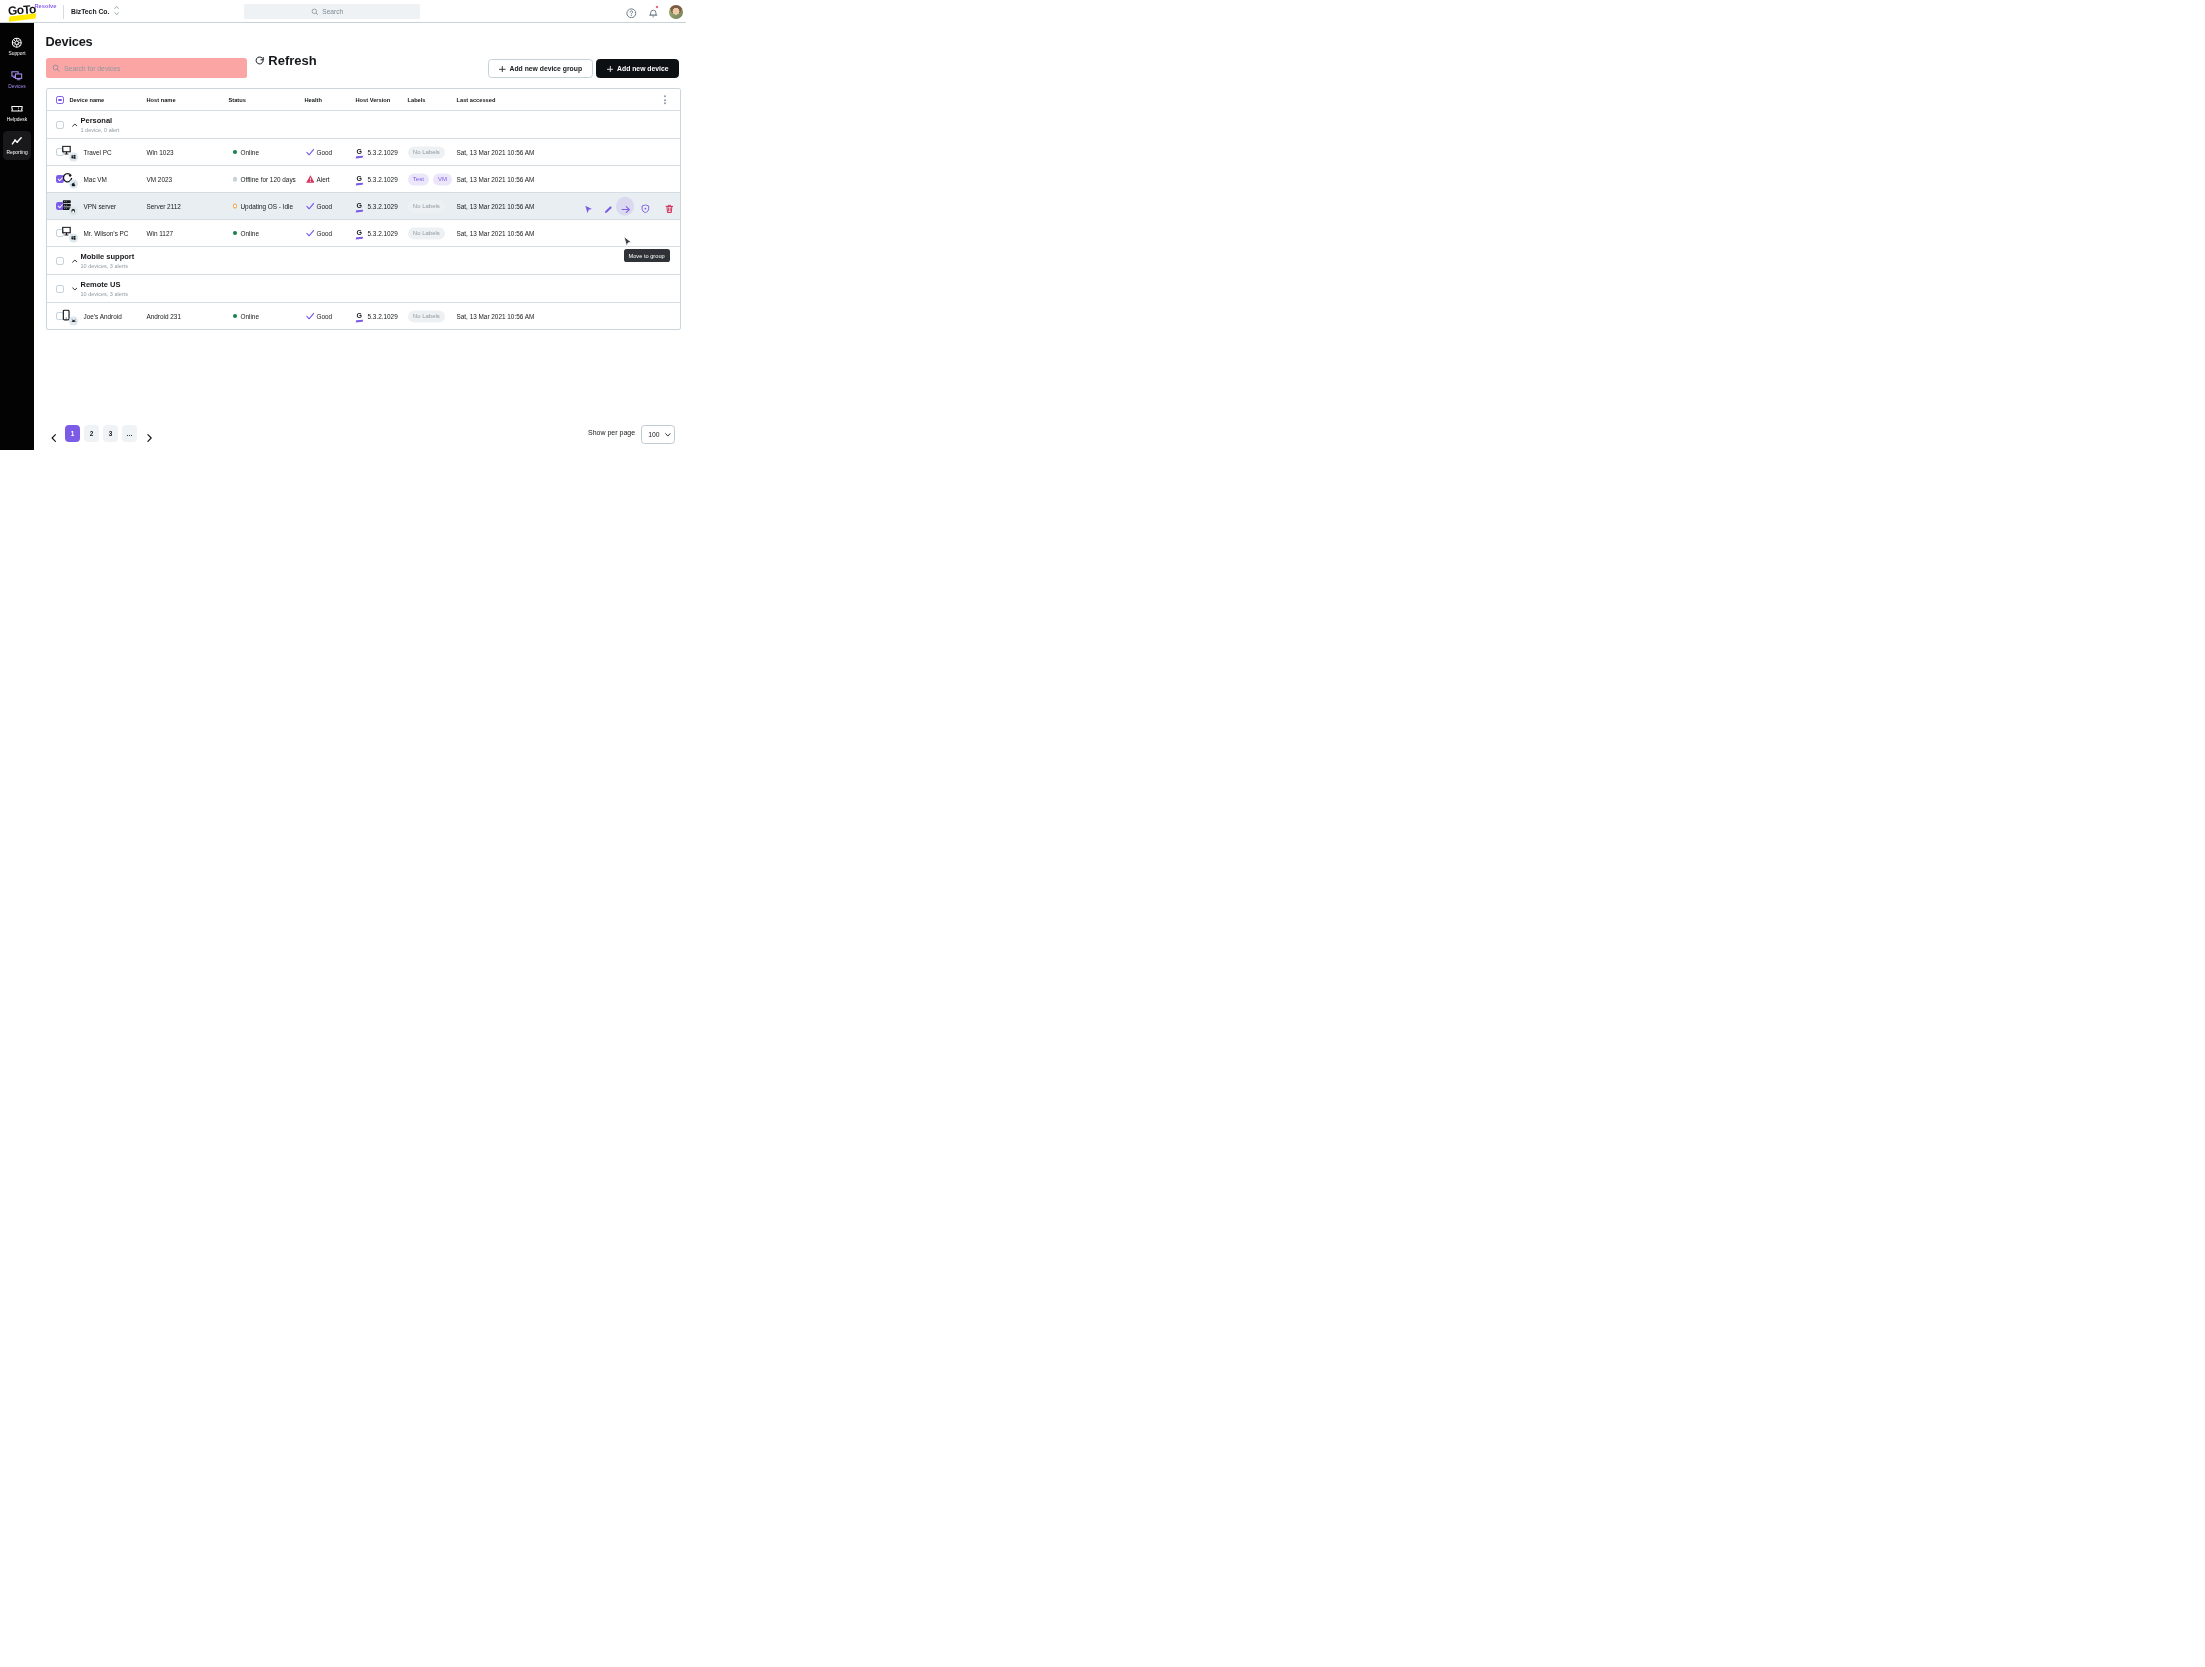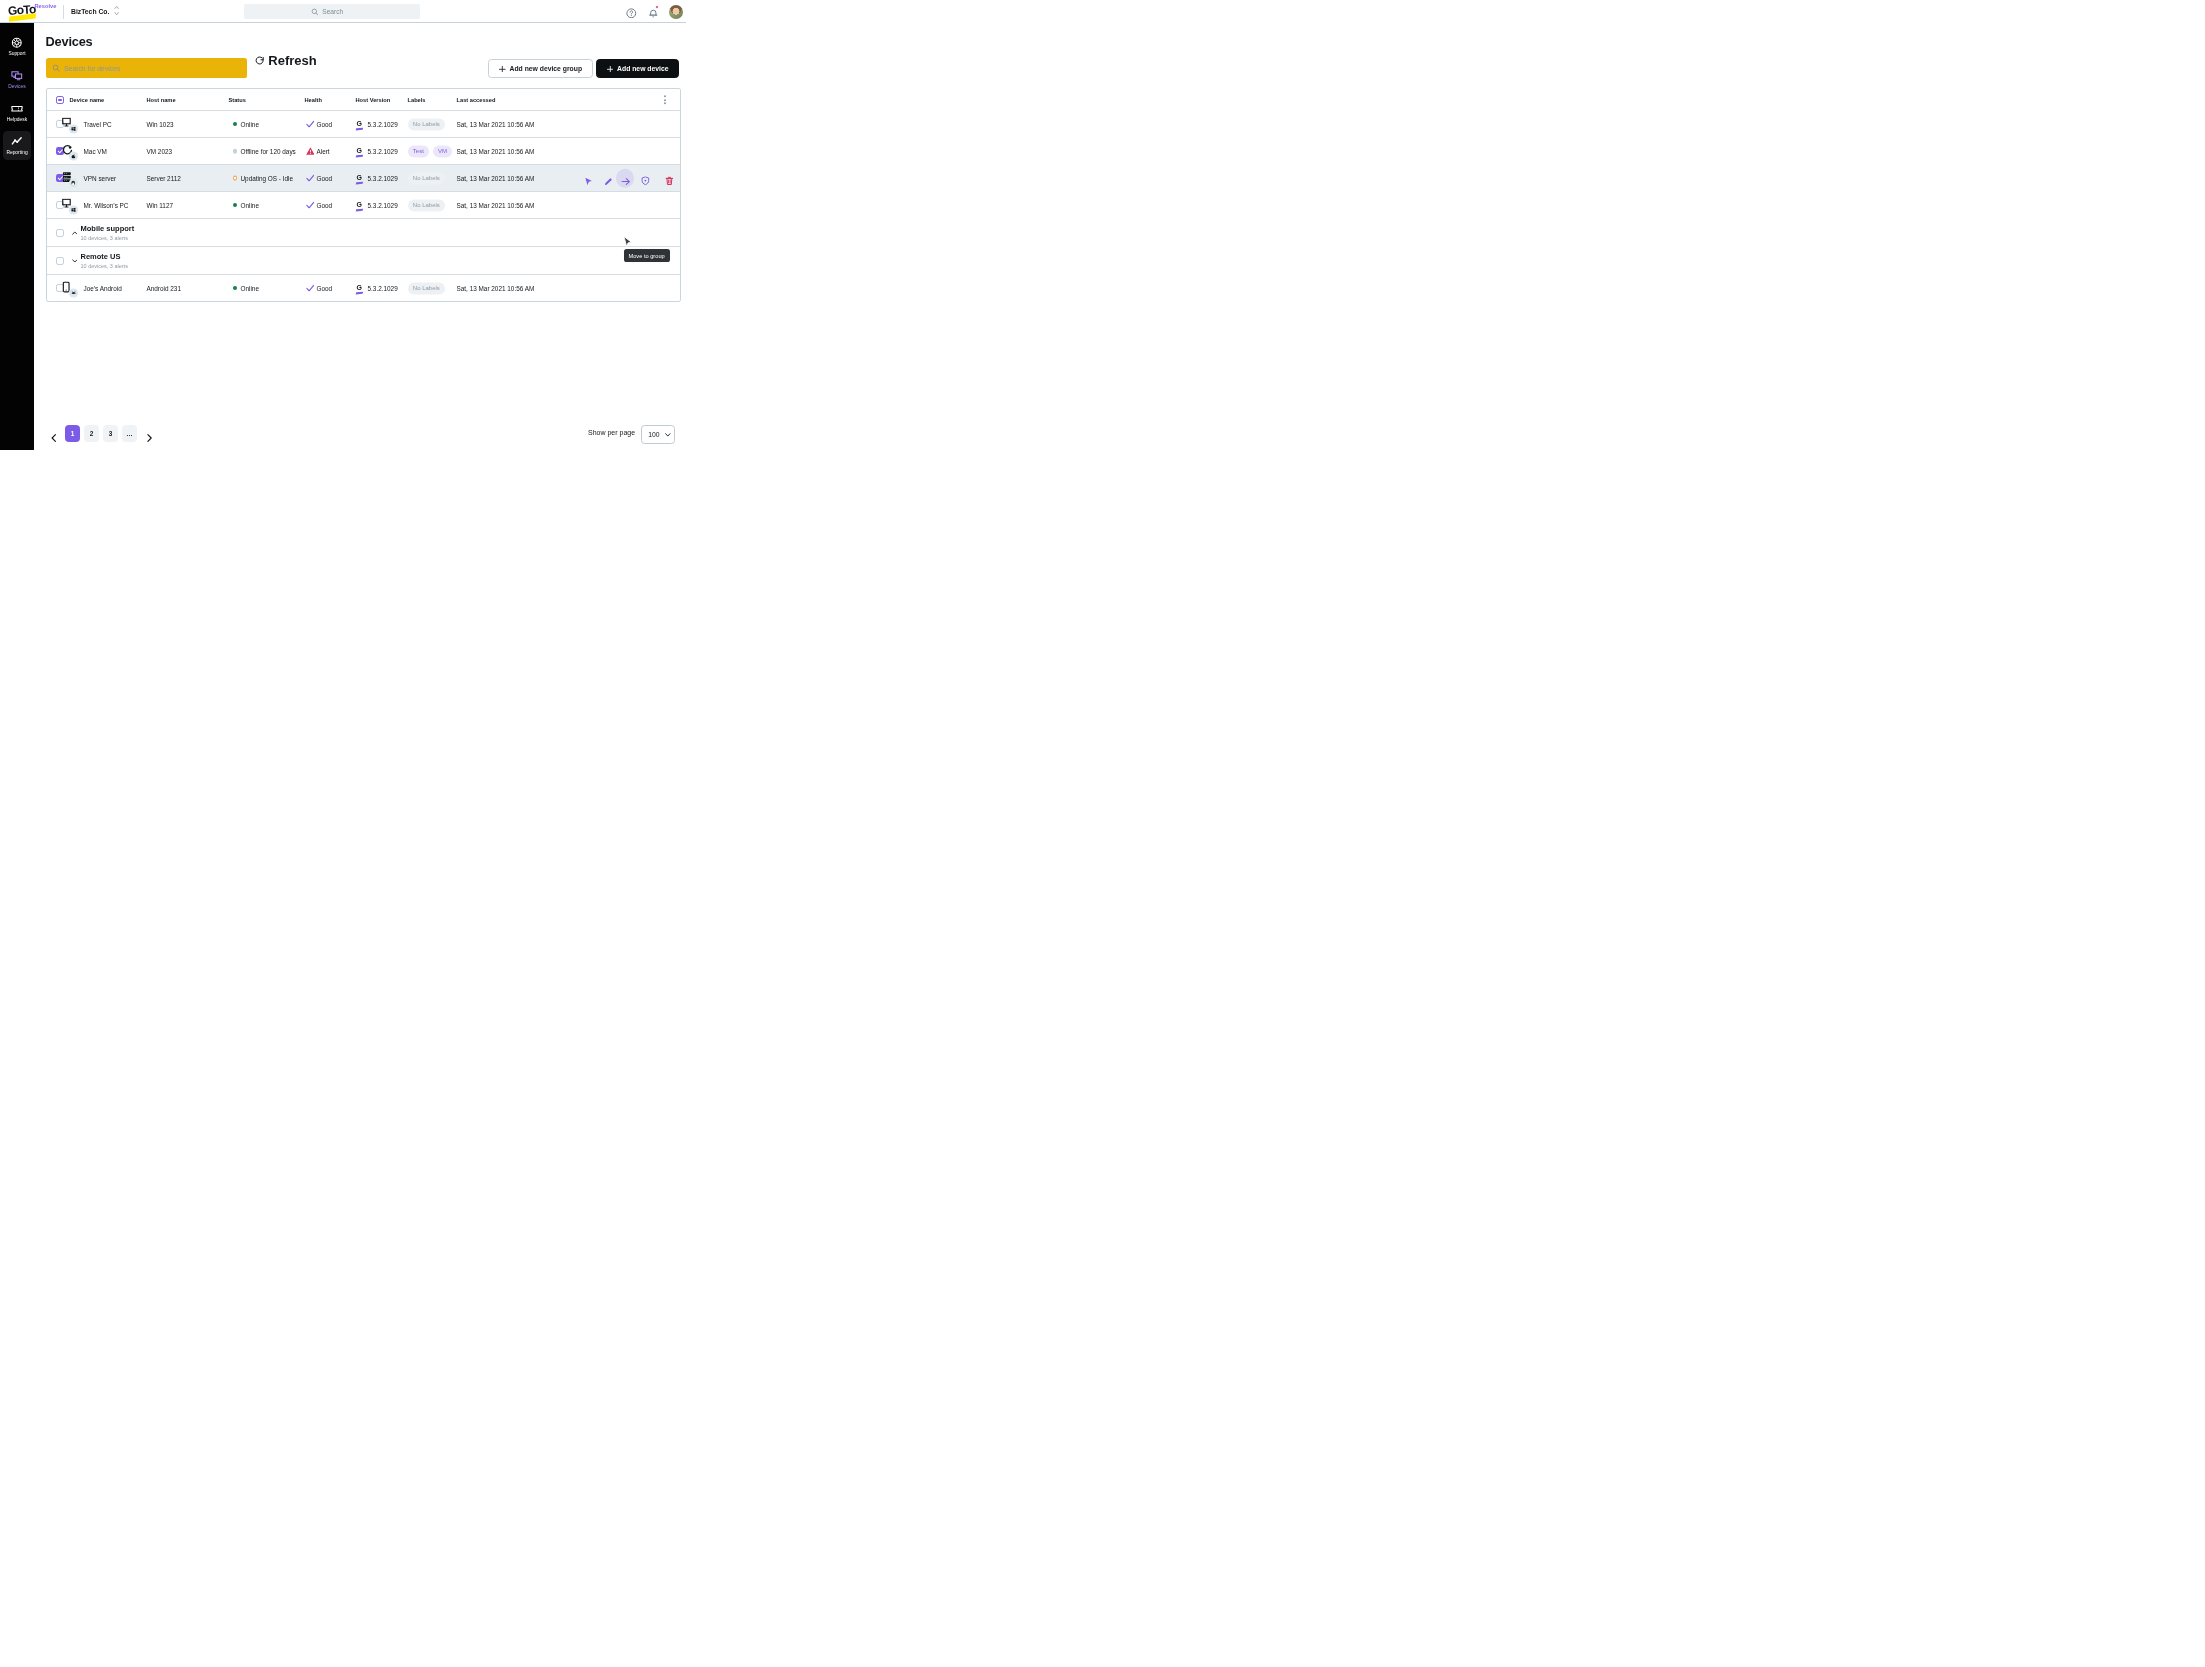--- a/index.html
+++ b/index.html
@@ -29,21 +29,21 @@
   
   .sidebar { position:absolute; left:0; top:23.4px; width:34px; height:427px; background:#030303; z-index:20; display:flex; flex-direction:column; align-items:center; padding-top:8.8px; gap:4px; }
   .side-item { width:28px; height:29px; display:flex; flex-direction:column; align-items:center; justify-content:center; gap:3.1px; border-radius:4.4px; cursor:pointer; }
   .side-item span.lbl { font-size:4.9px; color:#fff; }
   .side-item.active span.lbl { color:#a78bf2; }
   .side-item.highlight { background:#19191c; }
 
   
   .main { position:absolute; left:34px; top:23.4px; width:652px; height:427px; background:#fff; }
   .page-title { position:absolute; left:11.5px; top:10.6px; font-size:12.8px; font-weight:800; letter-spacing:-0.2px; }
-  .dev-search { position:absolute; left:11.5px; top:35px; width:201px; height:19.4px; background:#eab308; border-radius:2.6px; display:flex; align-items:center; padding-left:6.2px; gap:4.4px; }
+  .dev-search { position:absolute; left:11.5px; top:35px; width:201px; height:19.4px; background:#fca5a5; border-radius:2.6px; display:flex; align-items:center; padding-left:6.2px; gap:4.4px; }
   .dev-search input { flex:1; border:none; background:transparent; outline:none; font-family:inherit; font-size:6.8px; color:#4b5860; }
   .dev-search input::placeholder { color:#8c98a1; }
   .refresh-btn { position:absolute; left:221px; top:30px; display:flex; align-items:center; gap:4px; background:none; border:none; cursor:pointer; font-family:inherit; font-size:13px; font-weight:700; color:#15181b; }
   .btn { position:absolute; top:36px; height:19px; border-radius:3.5px; display:flex; align-items:center; justify-content:center; gap:4px; font-family:inherit; font-size:6.8px; font-weight:700; cursor:pointer; }
   .btn-outline { left:454px; width:105px; background:#fff; border:0.4px solid #c6d2d9; color:#15181b; }
   .btn-solid { left:562px; width:83px; background:#0d1013; border:0.4px solid #0d1013; color:#fff; }
 
   
   .tbl { position:absolute; left:11.5px; top:65px; width:635px; border:0.4px solid #cbd5dc; border-radius:2.2px; background:#fff; }
   .trow { position:relative; border-top:0.4px solid #d5dde2; }
@@ -229,20 +229,28 @@
         <span class="hcell" style="left:309px">Host Version</span>
         <span class="hcell" style="left:361px">Labels</span>
         <span class="hcell" style="left:410px">Last accessed</span>
         <button class="kebab">
             <i></i>
             <i></i>
             <i></i>
           </button>
       </div>
 
+      <div class="trow grow">
+        <span class="cb"></span>
+        <svg class="gchev" viewBox="0 0 14 9">
+            <path d="M1.5 7.5 L7 2 L12.5 7.5" fill="none" stroke="#15181b" stroke-width="2.2" stroke-linecap="round" stroke-linejoin="round"></path>
+          </svg>
+        <span class="gname">Personal</span>
+        <span class="gmeta">1 device, 0 alert</span>
+      </div>
 
       <div class="trow drow">
         <span class="cb"></span>
         <span class="dev-ico">
           <svg width="12" height="11" viewBox="0 0 27 25">
               <rect x="1.5" y="2" width="17" height="12.5" fill="none" stroke="#15181b" stroke-width="2.6"></rect>
               <path d="M10 14.5 V19 M5.5 19.5 H14.5" stroke="#15181b" stroke-width="2.4"></path>
             </svg>
           <span class="badge big">
               <svg width="4.9" height="4.9" viewBox="0 0 12 12">

